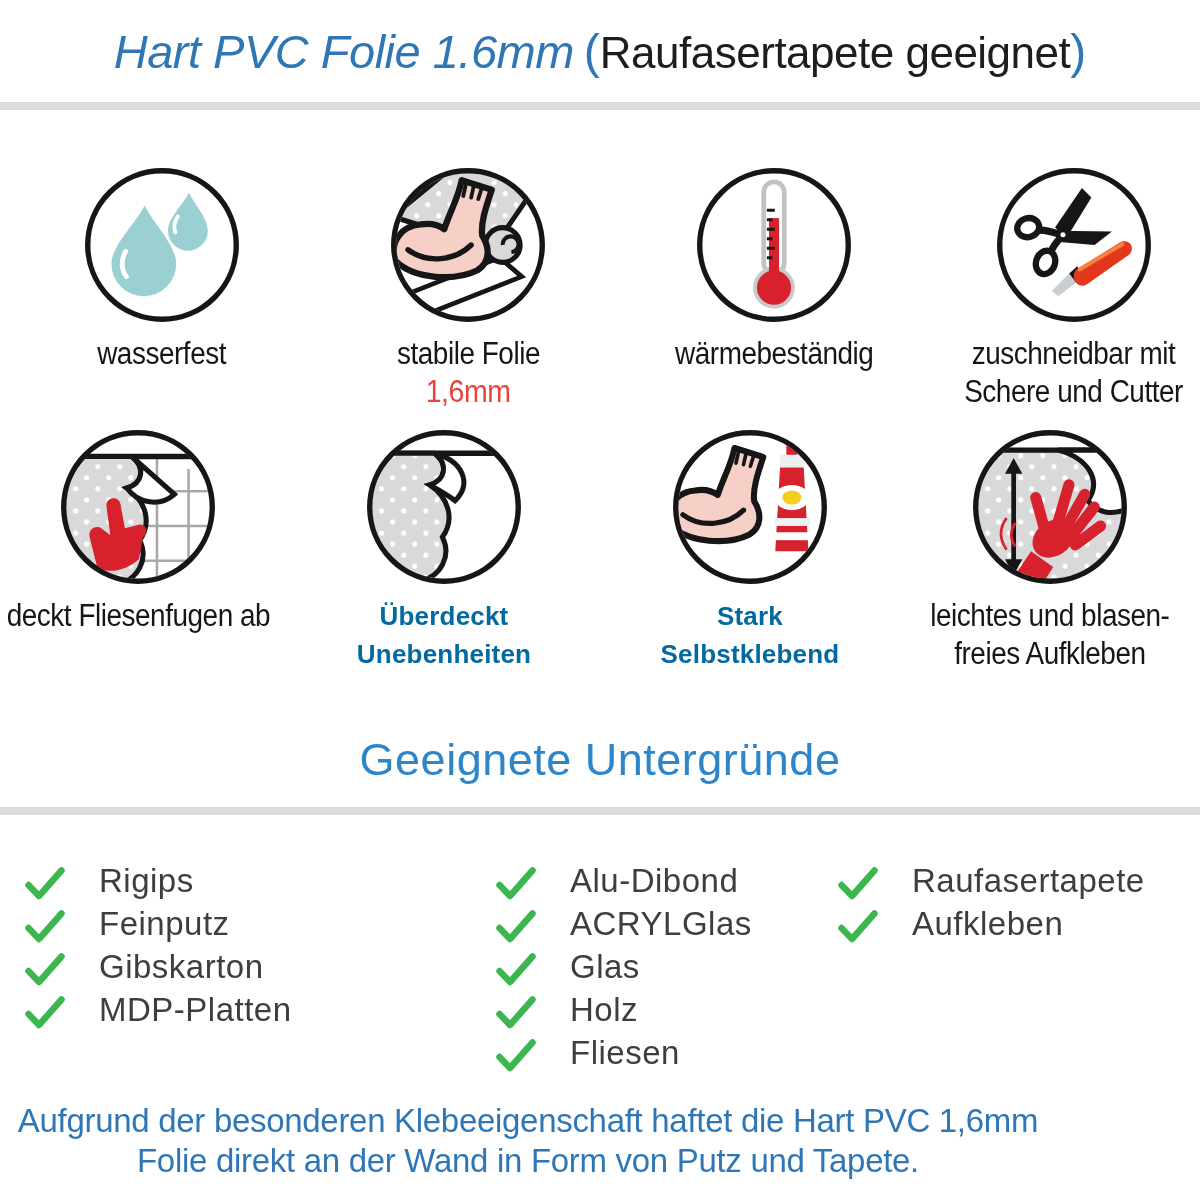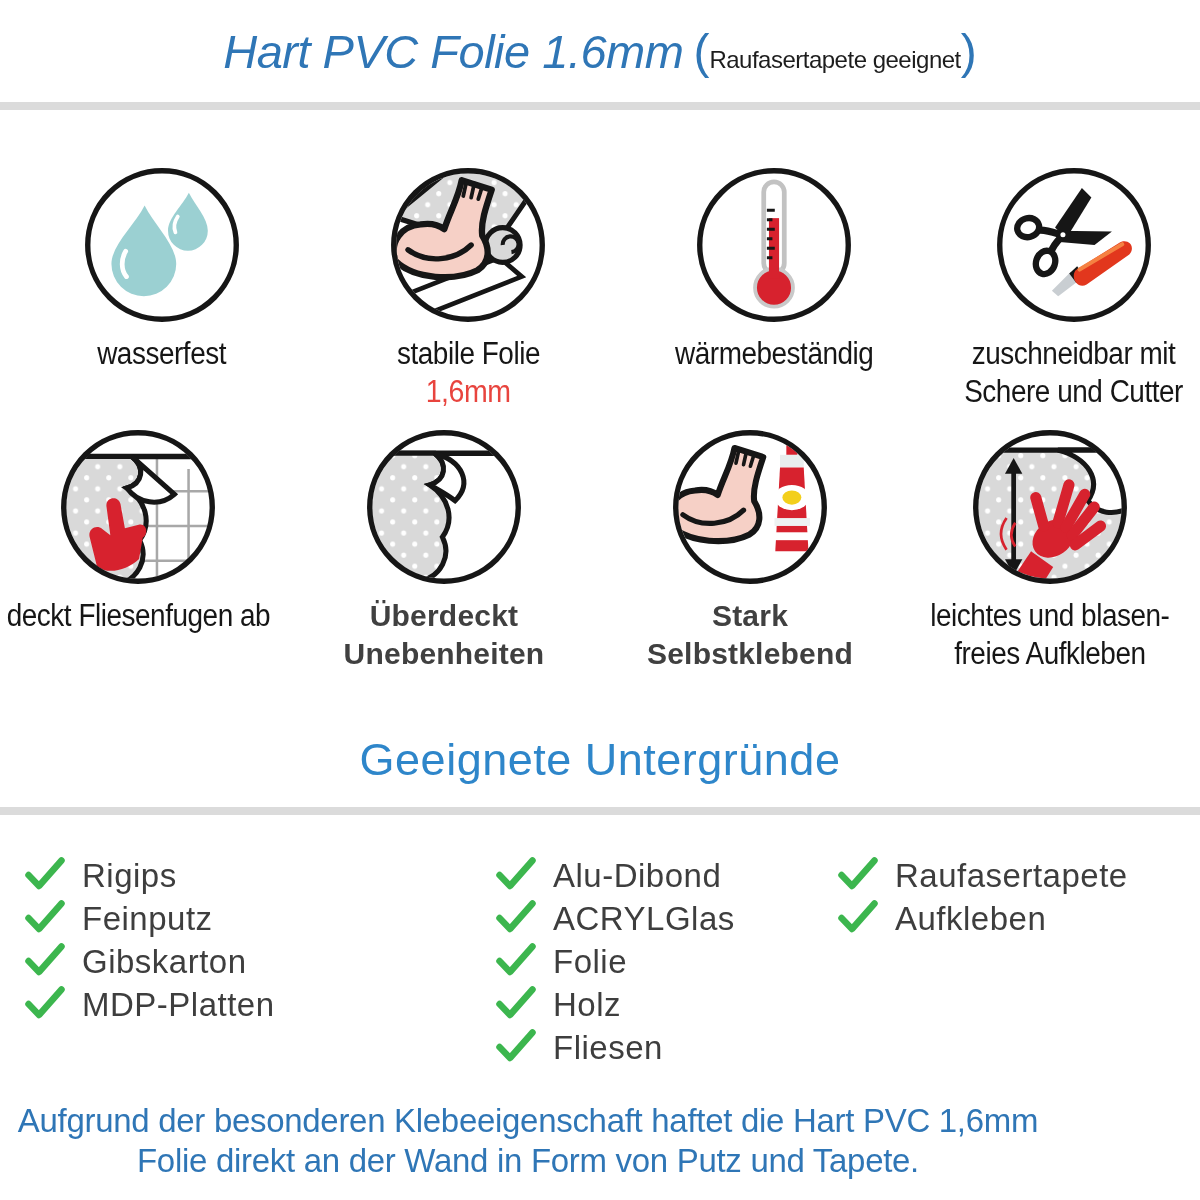--- a/index.html
+++ b/index.html
@@ -4,45 +4,45 @@
 <style>
   html,body{margin:0;padding:0;background:#fff;}
   .page{position:relative;width:1200px;height:1200px;background:#fff;overflow:hidden;
         font-family:"Liberation Sans", sans-serif;}
 
   
   .title-row{position:absolute;top:24px;left:0;width:1200px;text-align:center;white-space:nowrap;}
   .t-main{font-size:47px;color:#2f76b6;letter-spacing:-0.5px;font-style:italic;}
   .t-paren{font-size:48px;color:#2f76b6;}
   .t-paren.open{margin-left:10px;}
-  .t-sub{font-size:24px;color:#1d1d1d;letter-spacing:-0.5px;text-align:center;}
+  .t-sub{font-size:44px;color:#1d1d1d;letter-spacing:-0.5px;text-align:center;}
 
   
   .bar{position:absolute;left:0;width:1200px;height:8px;background:#dbdbdb;}
   .bar1{top:102px;} .bar2{top:807px;}
 
   
   .feat-row{position:absolute;left:0;width:1200px;display:flex;}
   .row1{top:166px;margin-left:24px;} .row2{top:428px;}
   .feat{width:300px;display:flex;flex-direction:column;align-items:center;}
   .feat.c1{transform:translateX(-12px);} .feat.c2{transform:translateX(-6px);}
   .circle{width:158px;height:158px;}
   .flabel{margin-top:11px;text-align:center;font-size:31px;line-height:38px;color:#161616;}
   .cond{transform:scaleX(0.9);transform-origin:50% 50%;letter-spacing:-0.5px;white-space:nowrap;}
   .flabel span{display:block;}
-  .flabel.bold{font-size:30px;line-height:38px;font-weight:600;color:#404040;letter-spacing:0.2px;}
+  .flabel.bold{font-size:26px;line-height:38px;font-weight:600;color:#0369a1;letter-spacing:0.2px;}
   .red-note{margin-top:0;text-align:center;font-size:31px;line-height:38px;color:#e8443e;
             transform:scaleX(0.92);letter-spacing:-0.5px;white-space:nowrap;}
 
   
   .surf-heading{position:absolute;top:734px;left:0;width:1200px;text-align:center;
                 font-size:45px;color:#2e86ca;letter-spacing:0.5px;}
   .col{position:absolute;top:857px;}
   .col1{left:25px;} .col2{left:496px;} .col3{left:838px;}
-  .check-item{display:flex;align-items:flex-start;height:43px;gap:17px;}
+  .check-item{display:flex;align-items:flex-end;height:43px;gap:34px;}
   .check-item svg{flex:0 0 auto;}
   .check-label{font-size:33px;color:#3e3e3e;letter-spacing:0.5px;}
 
   
   .footer{position:absolute;top:1100px;left:0;width:1056px;text-align:center;
           font-size:34px;line-height:40px;color:#2f76b6;}
   .footer .fline{display:block;transform:scaleX(0.97);transform-origin:50% 50%;letter-spacing:-0.3px;white-space:nowrap;}
 </style>
 </head>
 <body>
@@ -282,21 +282,21 @@
     <div class="check-item">
       <svg viewBox="0 0 40 33" width="40" height="33">
           <path d="M3.5 18 L14 29 L36.5 3.5" stroke="#3cb64e" stroke-width="6.5" fill="none" stroke-linecap="round" stroke-linejoin="round"></path>
         </svg>
       <span class="check-label">ACRYLGlas</span>
     </div>
     <div class="check-item">
       <svg viewBox="0 0 40 33" width="40" height="33">
           <path d="M3.5 18 L14 29 L36.5 3.5" stroke="#3cb64e" stroke-width="6.5" fill="none" stroke-linecap="round" stroke-linejoin="round"></path>
         </svg>
-      <span class="check-label">Folie</span>
+      <span class="check-label">Glas</span>
     </div>
     <div class="check-item">
       <svg viewBox="0 0 40 33" width="40" height="33">
           <path d="M3.5 18 L14 29 L36.5 3.5" stroke="#3cb64e" stroke-width="6.5" fill="none" stroke-linecap="round" stroke-linejoin="round"></path>
         </svg>
       <span class="check-label">Holz</span>
     </div>
     <div class="check-item">
       <svg viewBox="0 0 40 33" width="40" height="33">
           <path d="M3.5 18 L14 29 L36.5 3.5" stroke="#3cb64e" stroke-width="6.5" fill="none" stroke-linecap="round" stroke-linejoin="round"></path>

